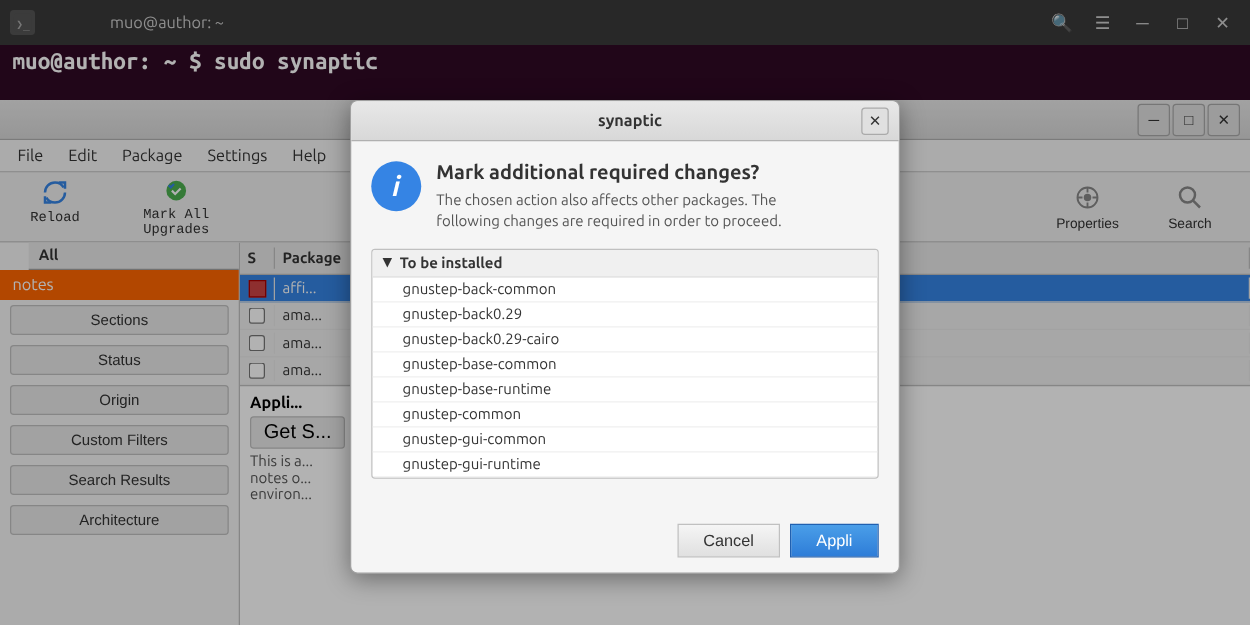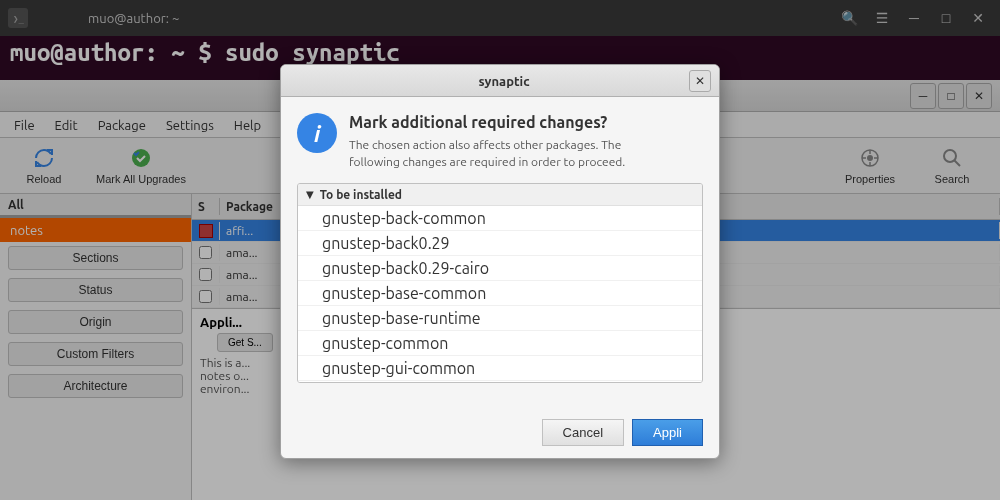--- a/index.html
+++ b/index.html
@@ -24,21 +24,21 @@
     .terminal-titlebar .icon-area { width: 80px; display: flex; align-items: center; }
     .terminal-icon { width: 20px; height: 20px; background: #555; border-radius: 3px; display: flex; align-items: center; justify-content: center; }
 
     
     .terminal-body {
       background: #300a24;
       height: 44px;
       padding: 3px 10px;
       color: #fff;
       font-family: 'Ubuntu Mono', 'Courier New', monospace;
-      font-size: 24px;
+      font-size: 18px;
       font-weight: bold;
     }
 
     
     .synaptic-window {
       position: absolute;
       top: 80px;
       left: 0;
       width: 1000px;
       height: 420px;
@@ -84,23 +84,23 @@
     .synaptic-toolbar {
       background: #f0f0f0;
       border-bottom: 1px solid #c0c0c0;
       height: 56px;
       display: flex;
       align-items: center;
       padding: 0 4px;
       gap: 2px;
     }
     .toolbar-btn {
-      display: flex; flex-direction: column; align-items: center; justify-content: center;
+      display: flex; flex-direction: column; align-items: center; 
       width: 80px; height: 50px; background: none; border: 1px solid transparent;
-      border-radius: 4px; cursor: pointer; font-size: 11px; color: #333; gap: 3px;
+      border-radius: 4px; cursor: pointer; font-size: 11px; color: #333; gap: 3px; font-family: Liberation Mono, monospace;
     }
     .toolbar-spacer { flex: 1; }
 
     
     .synaptic-content {
       display: flex;
       flex: 1;
       overflow: hidden;
     }
 
@@ -111,21 +111,22 @@
       border-right: 1px solid #c0c0c0;
       display: flex;
       flex-direction: column;
     }
     .sidebar-header {
       background: #e8e8e8;
       padding: 4px 8px;
       font-weight: bold;
       font-size: 12px;
       color: #333;
-      border-bottom: 3px solid #a3a3a3;
+      border-bottom: 1px solid #a3a3a3;
+      margin-left: 23px;
     }
     .sidebar-item-active {
       background: #ff6600;
       color: white;
       padding: 5px 10px;
       font-size: 13px;
     }
     .sidebar-btn {
       background: #e8e8e8;
       border: 1px solid #c0c0c0;
@@ -183,35 +184,34 @@
     .icon-btn {
       display: flex; flex-direction: column; align-items: center; justify-content: center;
       width: 80px; height: 50px; background: none; border: 1px solid transparent;
       border-radius: 4px; cursor: pointer; font-size: 11px; color: #333; gap: 3px;
     }
     .get-screenshot-btn {
       background: #e8e8e8;
       border: 1px solid #c0c0c0;
       border-radius: 3px;
       padding: 3px 10px;
-      font-size: 10px;
+      font-size: 16px;
       cursor: pointer;
       margin-bottom: 4px;
-      margin-left: 17px;
     }
 
     
     .dialog-overlay {
       position: absolute;
       top: 0; left: 0; width: 1000px; height: 500px;
       background: rgba(0,0,0,0.3);
       display: flex;
       align-items: flex-start;
       justify-content: center;
-      padding-top: 64px;
+      padding-top: 80px;
     }
     .dialog {
       background: #f5f5f5;
       border: 1px solid #a0a0a0;
       border-radius: 6px;
       box-shadow: 0 4px 20px rgba(0,0,0,0.4);
       width: 440px;
       display: flex;
       flex-direction: column;
       overflow: hidden;
@@ -277,21 +277,21 @@
       padding: 4px 8px;
       background: #f0f0f0;
       border-bottom: 1px solid #e0e0e0;
       font-size: 12px;
       font-weight: bold;
       color: #333;
     }
     .triangle-down { font-size: 10px; }
     .pkg-list-item {
       padding: 3px 24px;
-      font-size: 16px;
+      font-size: 12px;
       color: #333;
       border-bottom: 1px solid #f0f0f0;
     }
 
     .dialog-footer {
       display: flex;
       justify-content: flex-end;
       gap: 8px;
       padding: 8px 16px 12px;
     }
@@ -407,20 +407,21 @@
 
   <div class="synaptic-content">
 
     <div class="sidebar">
       <div class="sidebar-header">All</div>
       <div class="sidebar-item-active">notes</div>
       <button class="sidebar-btn">Sections</button>
       <button class="sidebar-btn">Status</button>
       <button class="sidebar-btn">Origin</button>
       <button class="sidebar-btn">Custom Filters</button>
+      <button class="sidebar-btn">Search Results</button>
       <button class="sidebar-btn">Architecture</button>
     </div>
 
     <div class="package-area">
       <div class="package-header">
         <div class="pkg-col pkg-col-s">S</div>
         <div class="pkg-col pkg-col-name">Package</div>
         <div class="pkg-col pkg-col-desc">Description</div>
       </div>
 

